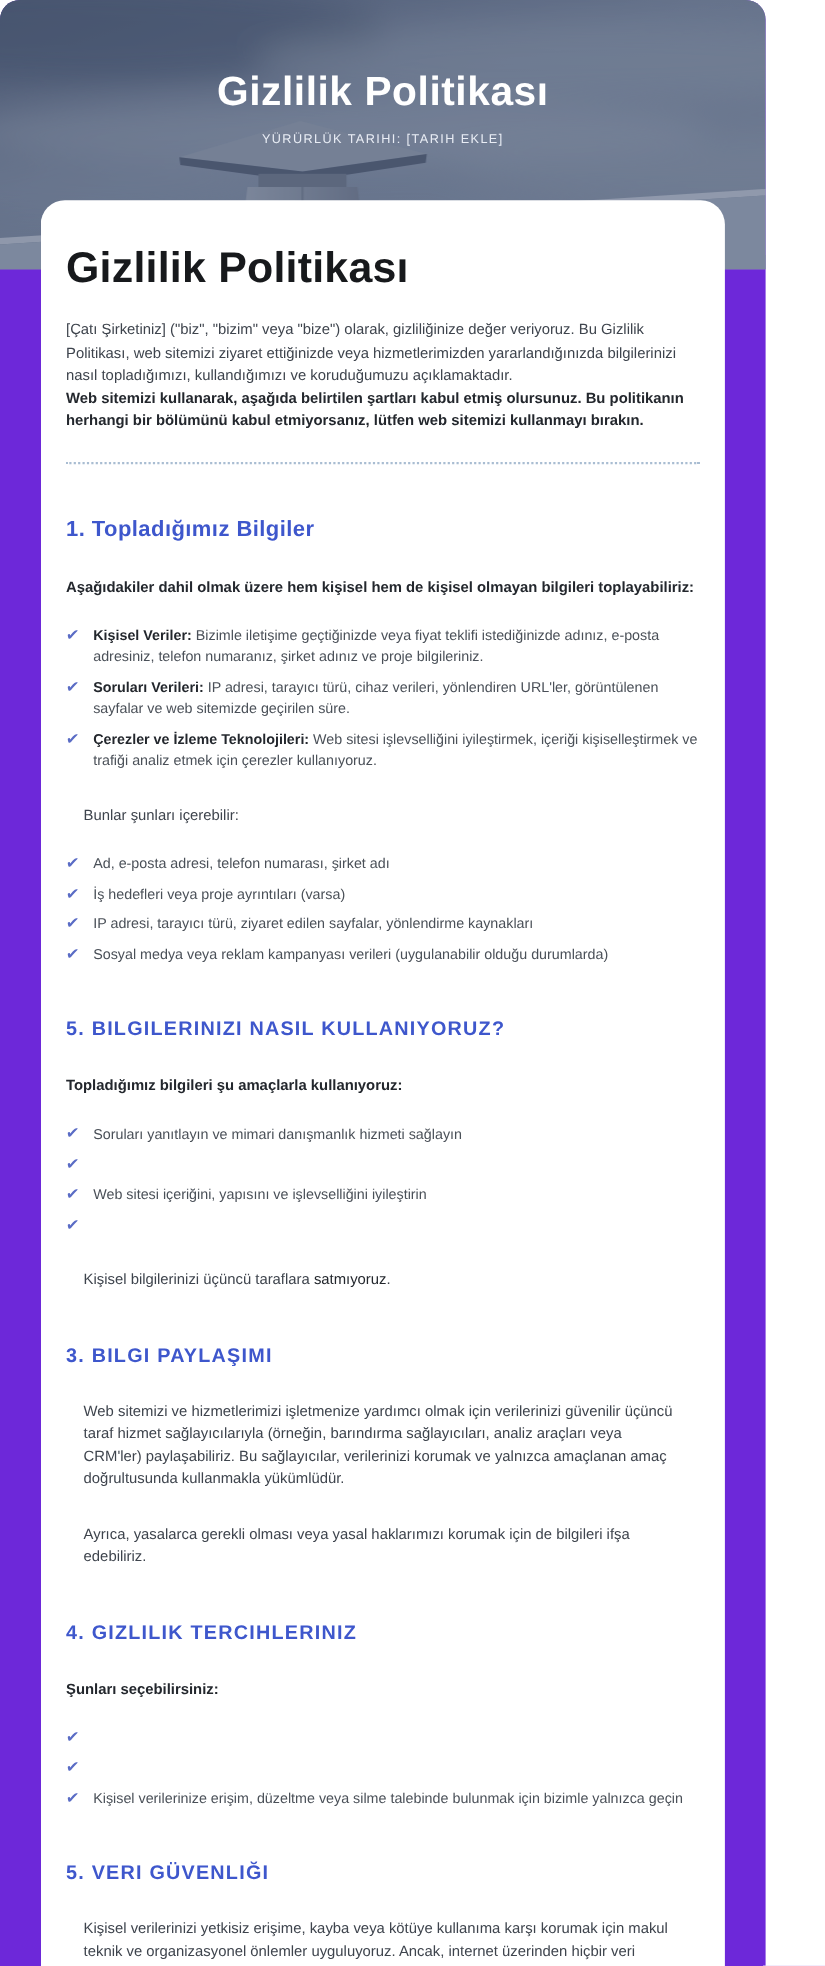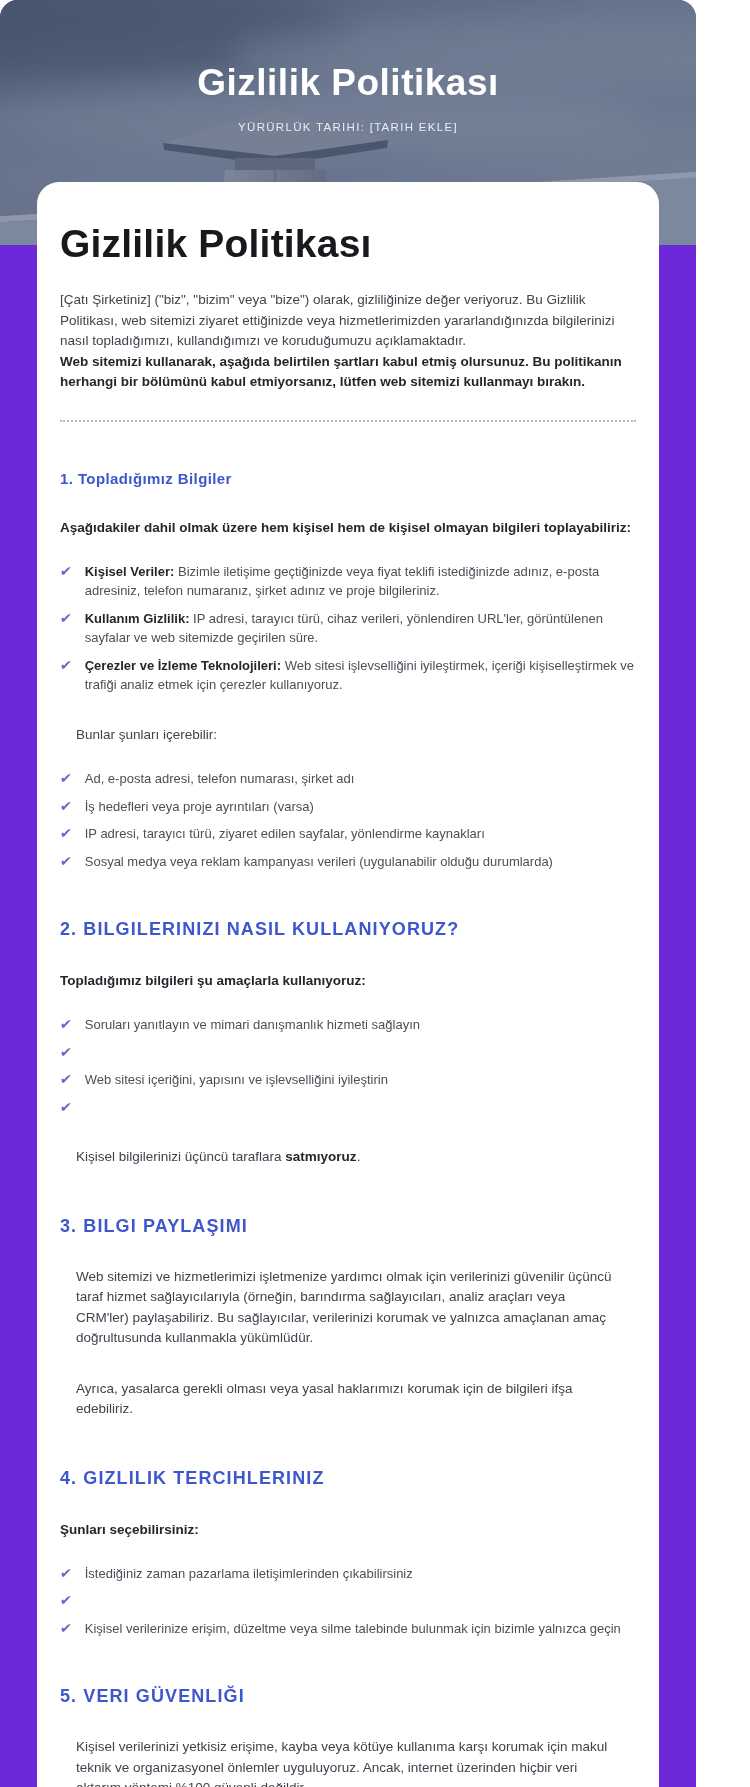--- a/index.html
+++ b/index.html
@@ -16,32 +16,32 @@
   
   .card { position:relative; margin:-63px 37px 0; min-height:1563px; box-sizing:border-box;
           background:#ffffff; border-radius:22px; padding:40px 23px 60px; }
   .doc-title { margin:0 0 24px; color:#17191c; font-size:39px; font-weight:600; letter-spacing:.2px; }
   .para { margin:0; color:#3e444d; font-size:13.5px; line-height:20.5px; }
   .para.strong { font-weight:700; color:#23272d; }
   .dotted-divider { margin:27px 0 0; border-top:2px dotted #a9bdd2; height:0; }
 
   
   .section { margin-top:48px; }
-  .sec-heading { margin:0; color:#3e57cc; font-size:15px; font-weight:600; letter-spacing:.4px; }
+  .sec-heading { margin:0; color:#3e57cc; font-size:20px; font-weight:600; letter-spacing:.4px; }
   .sec-heading.caps { letter-spacing:1.1px; font-size:18px; }
   .lead { margin:31px 0 0; color:#23272d; font-size:13.5px; font-weight:700; line-height:20px; }
   .body-p { margin:30px 16px 0; color:#3e444d; font-size:13.5px; line-height:20.5px; }
   .checklist { list-style:none; margin:24px 0 0; padding:0; }
   .checklist li { display:flex; align-items:flex-start; gap:13px; margin-top:8px;
                   color:#4a5058; font-size:13px; line-height:19.5px; }
   .checklist li:first-child { margin-top:0; }
   .check { flex:0 0 auto; color:#5a6cc5; font-size:14px; font-weight:700; line-height:19.5px;
            transform:skewX(-6deg); }
   .li-label { font-weight:700; color:#23272d; }
-  b.inline-strong { font-weight:700; color:#23272d; }
+  b.inline-strong { font-weight:400; color:#23272d; }
 </style>
 </head>
 <body>
 
 <div class="page">
 
   <header class="hero">
     <svg viewBox="0 0 750 245" preserveAspectRatio="xMidYMid slice">
       <defs>
         <linearGradient id="sky" x1="0" y1="0" x2="1" y2="1">
@@ -95,21 +95,21 @@
         <section class="section">
           <h3 class="sec-heading">1. Topladığımız Bilgiler</h3>
           <p class="lead">Aşağıdakiler dahil olmak üzere hem kişisel hem de kişisel olmayan bilgileri toplayabiliriz:</p>
           <ul class="checklist">
             <li>
               <span class="check">✔</span>
               <span class="li-text"><span class="li-label">Kişisel Veriler: </span>Bizimle iletişime geçtiğinizde veya fiyat teklifi istediğinizde adınız, e-posta adresiniz, telefon numaranız, şirket adınız ve proje bilgileriniz.</span>
             </li>
             <li>
               <span class="check">✔</span>
-              <span class="li-text"><span class="li-label">Kullanım Gizlilik: </span>IP adresi, tarayıcı türü, cihaz verileri, yönlendiren URL'ler, görüntülenen sayfalar ve web sitemizde geçirilen süre.</span>
+              <span class="li-text"><span class="li-label">Soruları Verileri: </span>IP adresi, tarayıcı türü, cihaz verileri, yönlendiren URL'ler, görüntülenen sayfalar ve web sitemizde geçirilen süre.</span>
             </li>
             <li>
               <span class="check">✔</span>
               <span class="li-text"><span class="li-label">Çerezler ve İzleme Teknolojileri: </span>Web sitesi işlevselliğini iyileştirmek, içeriği kişiselleştirmek ve trafiği analiz etmek için çerezler kullanıyoruz.</span>
             </li>
           </ul>
           <p class="body-p">Bunlar şunları içerebilir:</p>
           <ul class="checklist">
             <li>
               <span class="check">✔</span>
@@ -123,21 +123,21 @@
               <span class="check">✔</span>
               <span class="li-text">IP adresi, tarayıcı türü, ziyaret edilen sayfalar, yönlendirme kaynakları</span>
             </li>
             <li>
               <span class="check">✔</span>
               <span class="li-text">Sosyal medya veya reklam kampanyası verileri (uygulanabilir olduğu durumlarda)</span>
             </li>
           </ul>
         </section>
         <section class="section">
-          <h3 class="sec-heading caps">2. BILGILERINIZI NASIL KULLANIYORUZ?</h3>
+          <h3 class="sec-heading caps">5. BILGILERINIZI NASIL KULLANIYORUZ?</h3>
           <p class="lead">Topladığımız bilgileri şu amaçlarla kullanıyoruz:</p>
           <ul class="checklist">
             <li>
               <span class="check">✔</span>
               <span class="li-text">Soruları yanıtlayın ve mimari danışmanlık hizmeti sağlayın</span>
             </li>
             <li>
               <span class="check">✔</span>
             </li>
             <li>
@@ -154,21 +154,20 @@
           <h3 class="sec-heading caps">3. BILGI PAYLAŞIMI</h3>
           <p class="body-p">Web sitemizi ve hizmetlerimizi işletmenize yardımcı olmak için verilerinizi güvenilir üçüncü taraf hizmet sağlayıcılarıyla (örneğin, barındırma sağlayıcıları, analiz araçları veya CRM'ler) paylaşabiliriz. Bu sağlayıcılar, verilerinizi korumak ve yalnızca amaçlanan amaç doğrultusunda kullanmakla yükümlüdür.</p>
           <p class="body-p">Ayrıca, yasalarca gerekli olması veya yasal haklarımızı korumak için de bilgileri ifşa edebiliriz.</p>
         </section>
         <section class="section">
           <h3 class="sec-heading caps">4. GIZLILIK TERCIHLERINIZ</h3>
           <p class="lead">Şunları seçebilirsiniz:</p>
           <ul class="checklist">
             <li>
               <span class="check">✔</span>
-              <span class="li-text">İstediğiniz zaman pazarlama iletişimlerinden çıkabilirsiniz</span>
             </li>
             <li>
               <span class="check">✔</span>
             </li>
             <li>
               <span class="check">✔</span>
               <span class="li-text">Kişisel verilerinize erişim, düzeltme veya silme talebinde bulunmak için bizimle yalnızca geçin</span>
             </li>
           </ul>
         </section>

